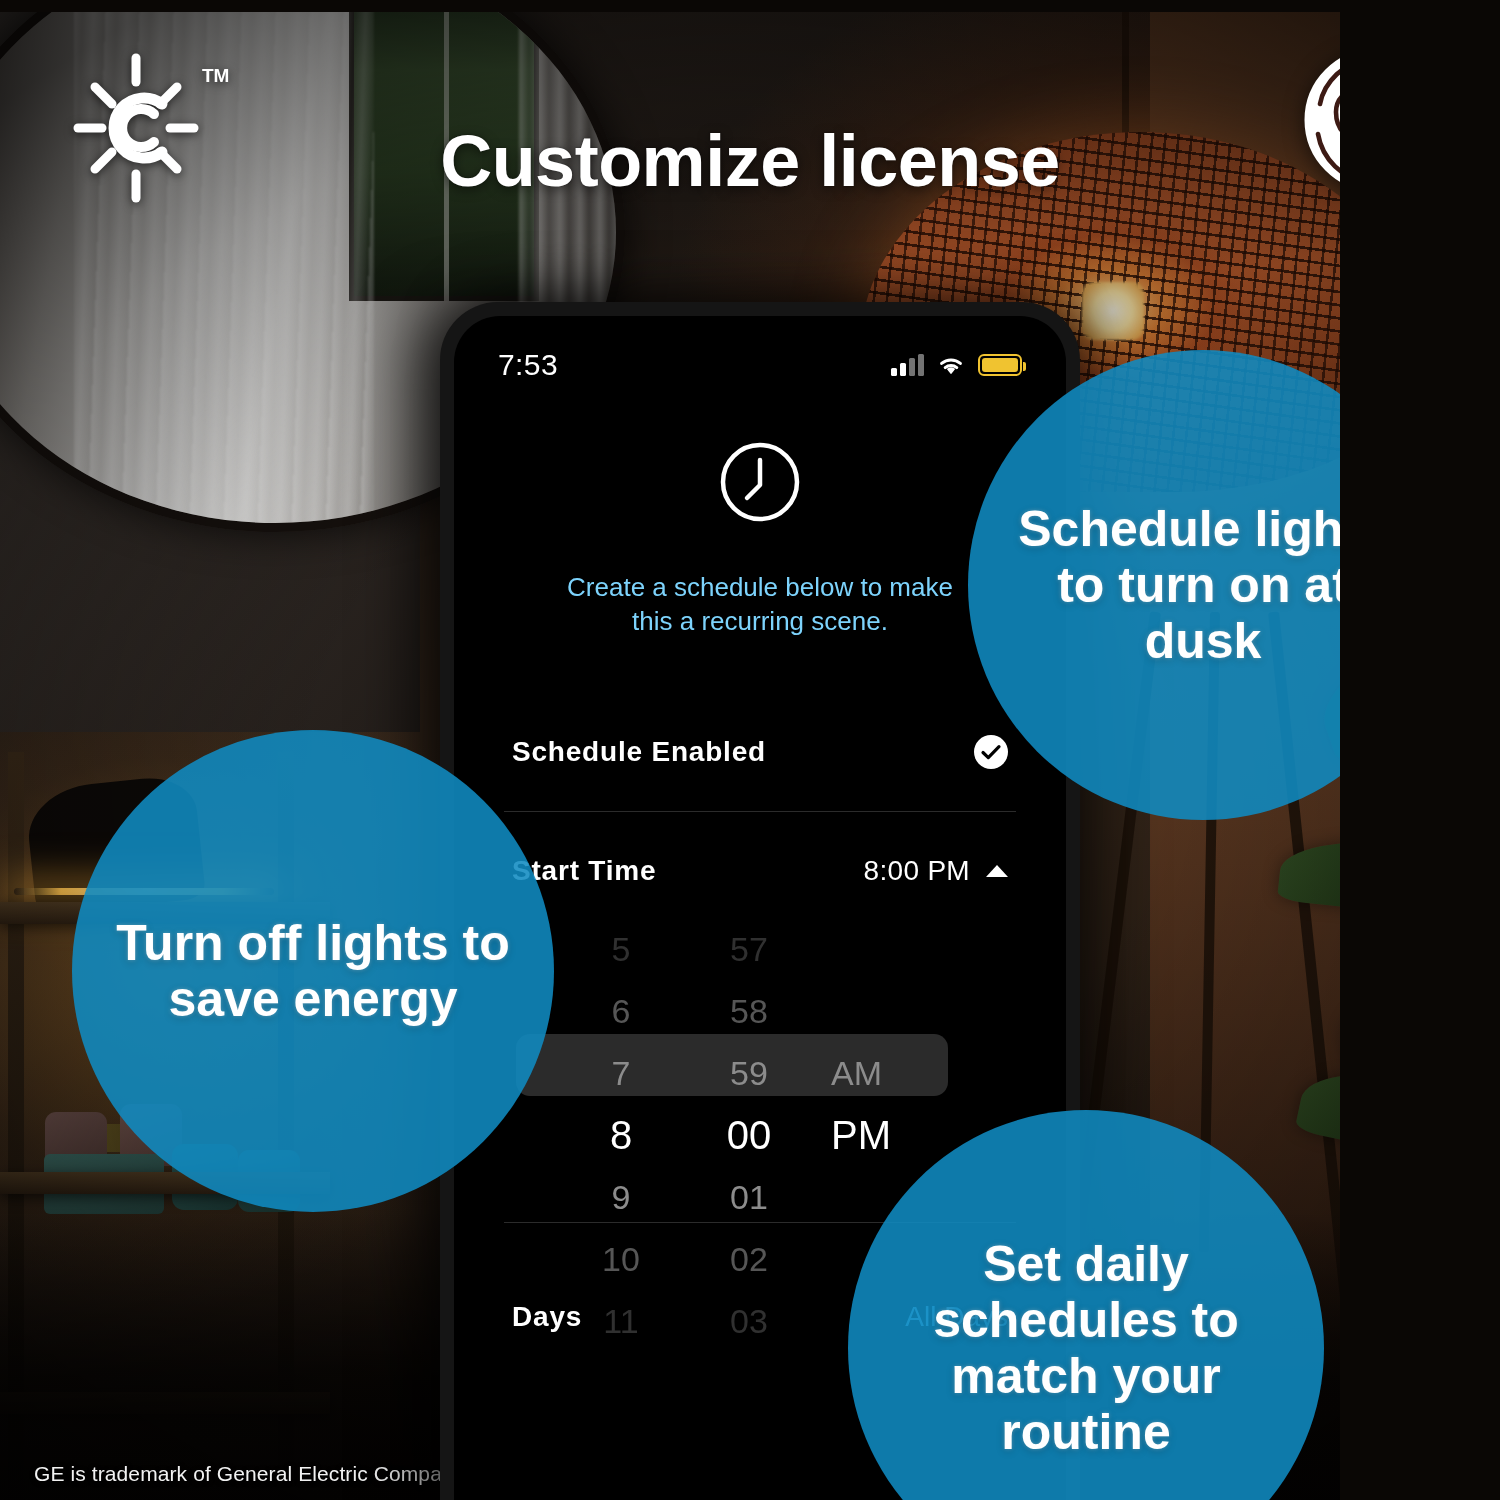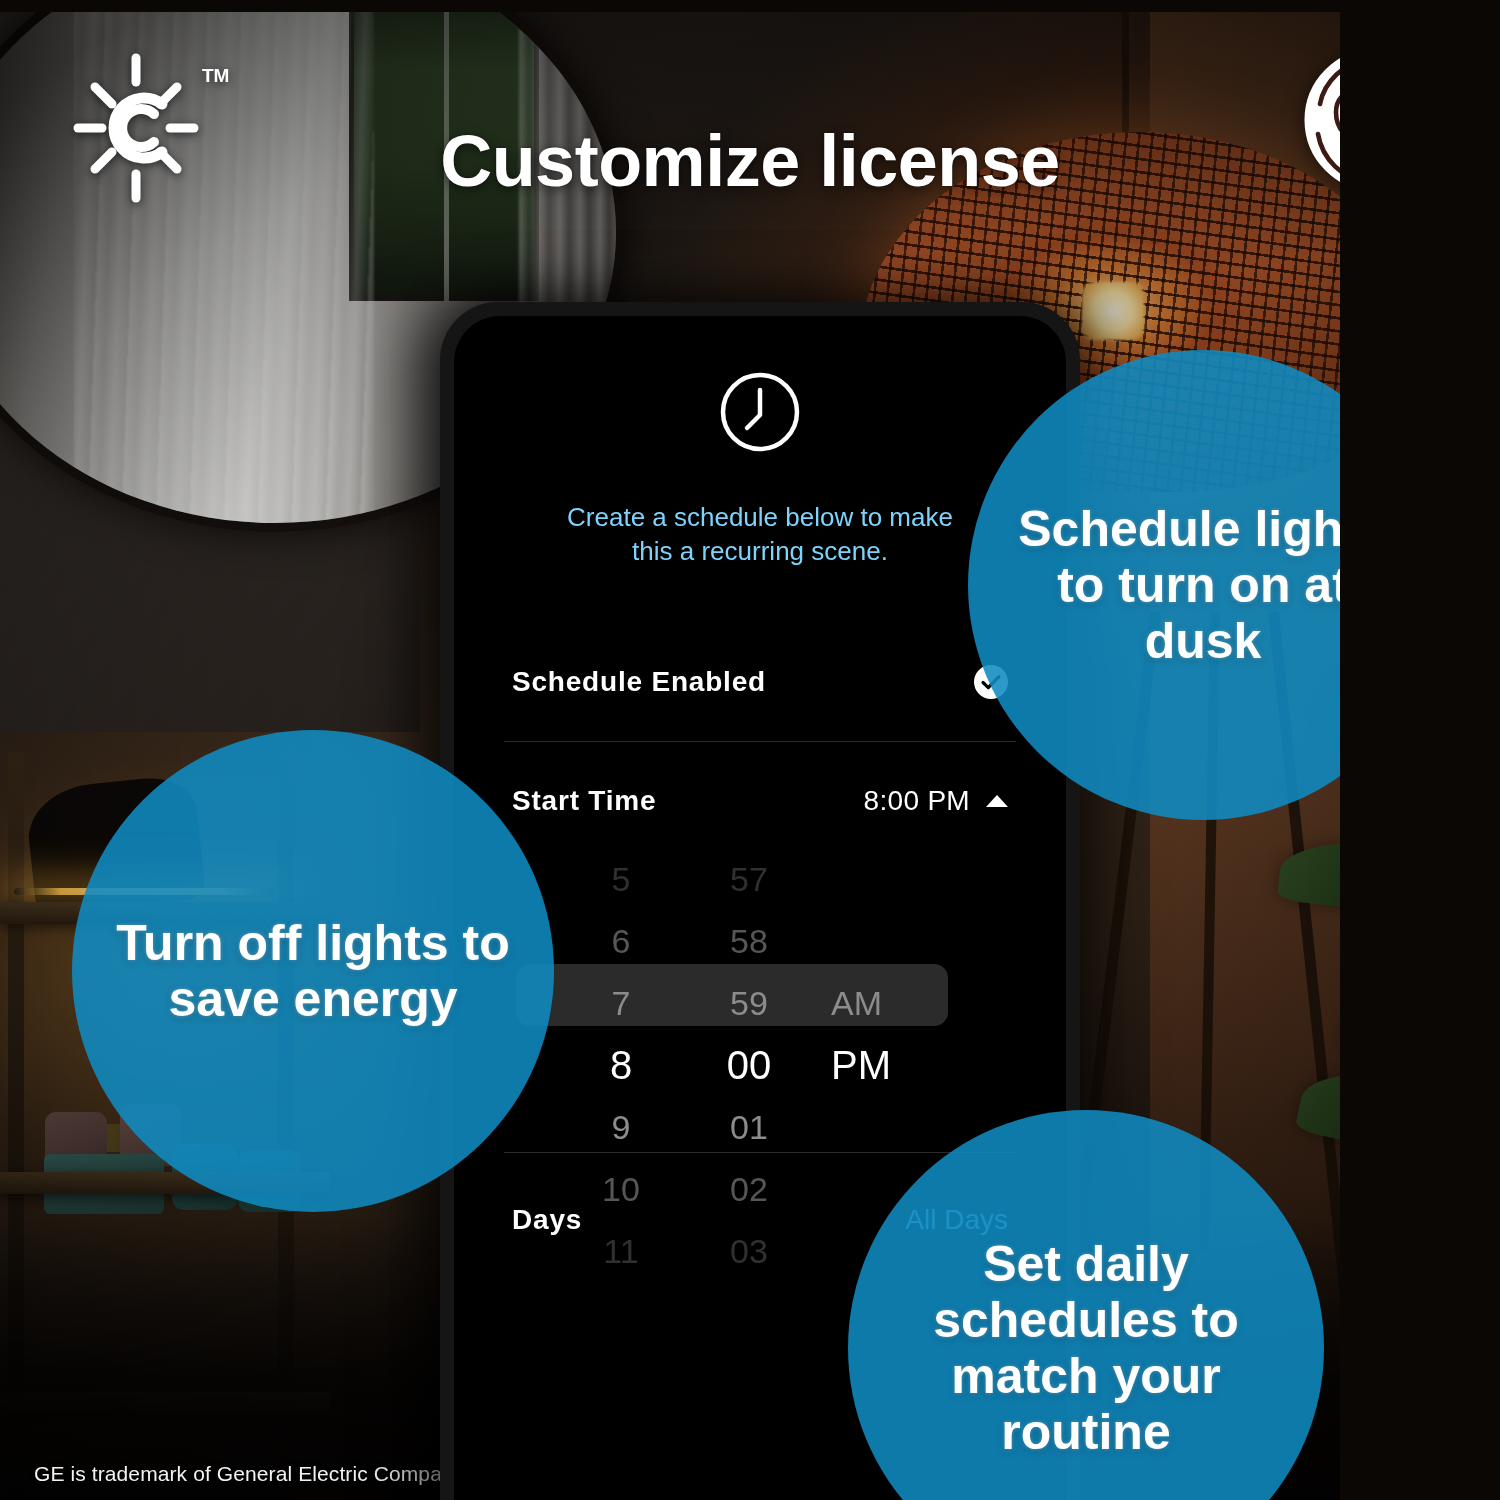--- a/index.html
+++ b/index.html
@@ -269,21 +269,21 @@
   .pitem {
     height: 62px; line-height: 62px; font-size: 34px; color: #8c8c8c;
   }
   .pitem.sel { color:#fff; font-size: 40px; font-weight: 500; }
   .pitem.f3 { opacity:.34; }
   .pitem.f2 { opacity:.62; }
   .pitem.blank { color: transparent; }
 
   .picker-edge { height: 1px; background: rgba(255,255,255,.17); margin: 4px 50px 0 50px; }
 
-  .row.days { margin-top: 24px; }
+  .row.days { margin-top: 24px; align-items: flex-end; }
   .days-val { font-size: 28px; color: #6fc7ef; }
 
   
   .bubble {
     position: absolute;
     border-radius: 50%;
     background: rgba(16,139,193,0.88);
     display:flex; align-items:center; justify-content:center;
     text-align:center;
     color: #fff; font-weight: 700;
@@ -385,20 +385,41 @@
     </svg>
   </div>
 
   <div class="headline">Customize license</div>
 
   <div class="disclaimer">GE is trademark of General Electric Company. Used under trademark license.</div>
 
   <div class="phone">
     <div class="screen">
 
+      <div class="statusbar">
+        <div class="sb-time">7:53</div>
+        <div class="sb-icons">
+          <span class="sig">
+              <i></i>
+              <i></i>
+              <i></i>
+              <i></i>
+            </span>
+          <span class="wifi-ic">
+            <svg width="28" height="22" viewBox="0 0 28 22">
+              <path d="M14 20.2 l4.2-5.2a6.2 6.2 0 0 0-8.4 0z" fill="#fff"></path>
+              <path d="M4.6 9.4a14.4 14.4 0 0 1 18.8 0" stroke="#fff" stroke-width="3" fill="none" stroke-linecap="round"></path>
+              <path d="M8.2 13.6a9 9 0 0 1 11.6 0" stroke="#fff" stroke-width="3" fill="none" stroke-linecap="round"></path>
+            </svg>
+          </span>
+          <span class="batt">
+              <i></i>
+            </span>
+        </div>
+      </div>
 
 
       <div class="clock-ic">
         <svg width="88" height="88" viewBox="0 0 88 88">
           <circle cx="44" cy="44" r="37" stroke="#fff" stroke-width="4.5" fill="none"></circle>
           <path d="M44 22 L44 47 L31 60" stroke="#fff" stroke-width="4.5" fill="none" stroke-linecap="round" stroke-linejoin="round"></path>
         </svg>
       </div>
 
       <div class="lead-copy">Create a schedule below to make this a recurring scene.</div>

